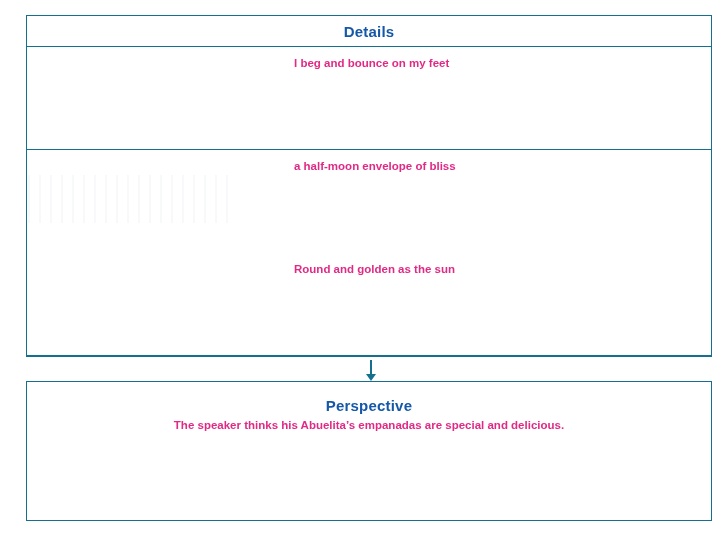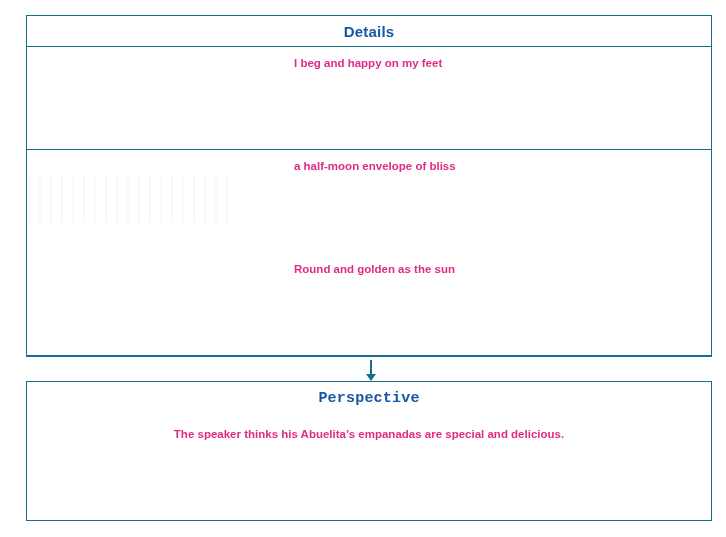--- a/index.html
+++ b/index.html
@@ -118,30 +118,29 @@
     position: absolute;
     left: 26px;
     top: 381px;
     width: 686px;
     height: 140px;
     box-sizing: border-box;
     border: 1.5px solid #15708f;
     background: transparent;
   }
   .perspective-title {
-    margin-top: 8px;
+    margin-top: 15px;
     text-align: center;
     color: #1558a8;
     font-size: 15px;
     font-weight: bold;
     letter-spacing: 0.2px;
-    font-family: Liberation Mono, monospace;
   }
   .perspective-body {
-    margin-top: 20px;
+    margin-top: 4px;
     text-align: center;
     color: #e02a86;
     font-size: 11.5px;
     font-weight: bold;
     line-height: 15px;
   }
   .perspective-line {
     display: block;
     white-space: nowrap;
   }
@@ -153,21 +152,21 @@
 
 <div class="organizer">
 
   <div class="details-box">
 
     <div class="details-header">
       <span class="details-title">Details</span>
     </div>
 
     <div class="detail-row">
-      <span class="detail-text">I beg and happy on my feet</span>
+      <span class="detail-text">I beg and bounce on my feet</span>
     </div>
 
     <div class="detail-row last">
       <span class="detail-text">a half-moon envelope of bliss</span>
     </div>
 
     <div class="detail-row">
       <span class="detail-text">Round and golden as the sun</span>
     </div>
 

